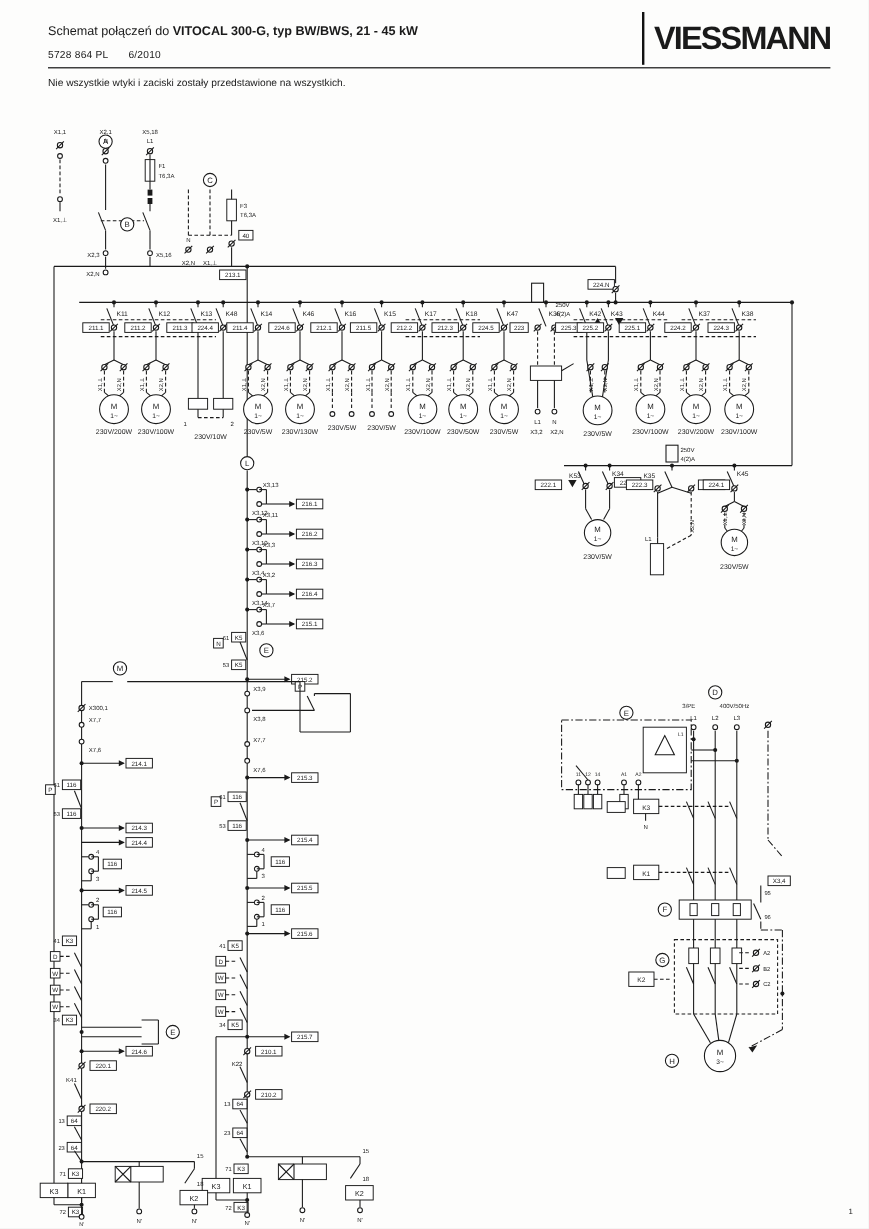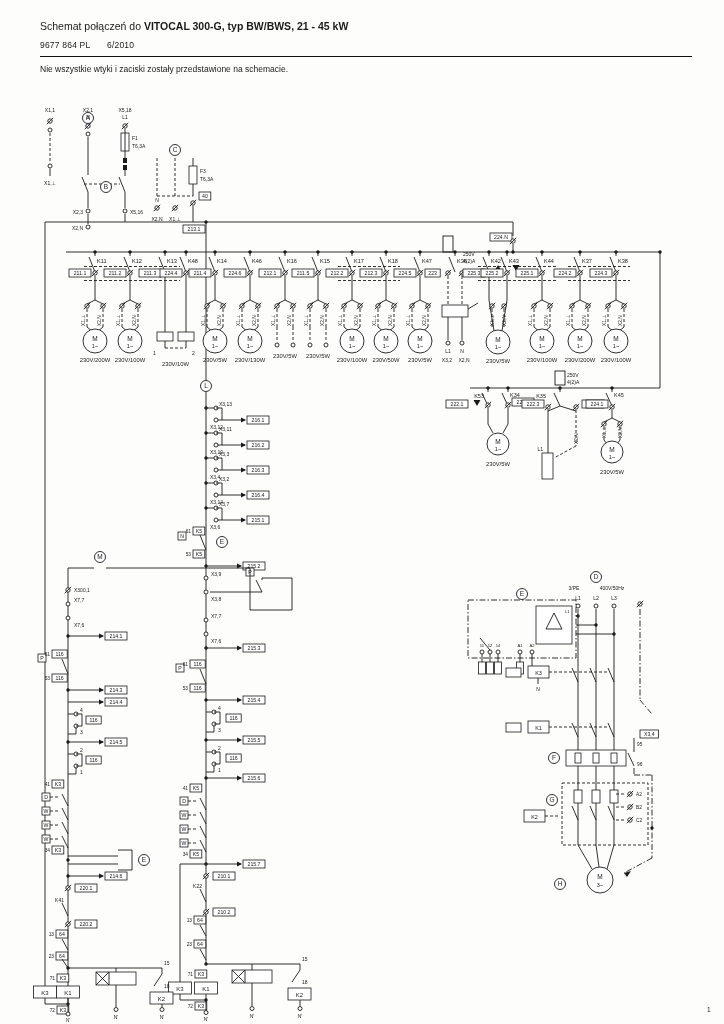--- a/index.html
+++ b/index.html
@@ -26,26 +26,27 @@
   .nf{fill:none;stroke:#1a1a1a;stroke-width:.9;}
   .dr{fill:none;stroke:#1a1a1a;stroke-width:.9;stroke-dasharray:3 2;}
   .ddr{fill:none;stroke:#1a1a1a;stroke-width:.9;stroke-dasharray:6 2 1.5 2;}
 </style>
 </head>
 <body>
 
 <div class="sheet">
   <div class="hdr"><span>Schemat połączeń do </span><b>VITOCAL 300-G</b><b style="font-weight:bold">, typ BW/BWS, 21 - 45 kW</b></div>
   <div class="docline">
-    <span>9677 864 PL</span>
+    <span>5728 864 PL</span>
     <span>6/2010</span>
   </div>
+  <div class="logo">VIESSMANN</div>
   <div class="rule"></div>
   <div class="note">
-    <div>Nie wszystkie wtyki i zaciski zostały przedstawione na schemacie.</div>
+    <div>Nie wszystkie wtyki i zaciski zostały przedstawione na wszystkich.</div>
   </div>
   <svg id="schem" width="724" height="1024" viewBox="0 0 724 1024">
       <g>
         <circle cx="88" cy="118" r="5.5" class="oc"></circle>
         <text x="88" y="120.3" font-size="6.5" text-anchor="middle">A</text>
         <text x="50" y="112" font-size="5" text-anchor="middle">X1,1</text>
         <circle cx="50" cy="121" r="2.2" class="oc"></circle>
         <line x1="46.8" y1="124.2" x2="53.2" y2="117.8" class="s"></line>
         <circle cx="50" cy="130" r="2" class="oc"></circle>
         <line x1="50" y1="133" x2="50" y2="162" class="d"></line>

